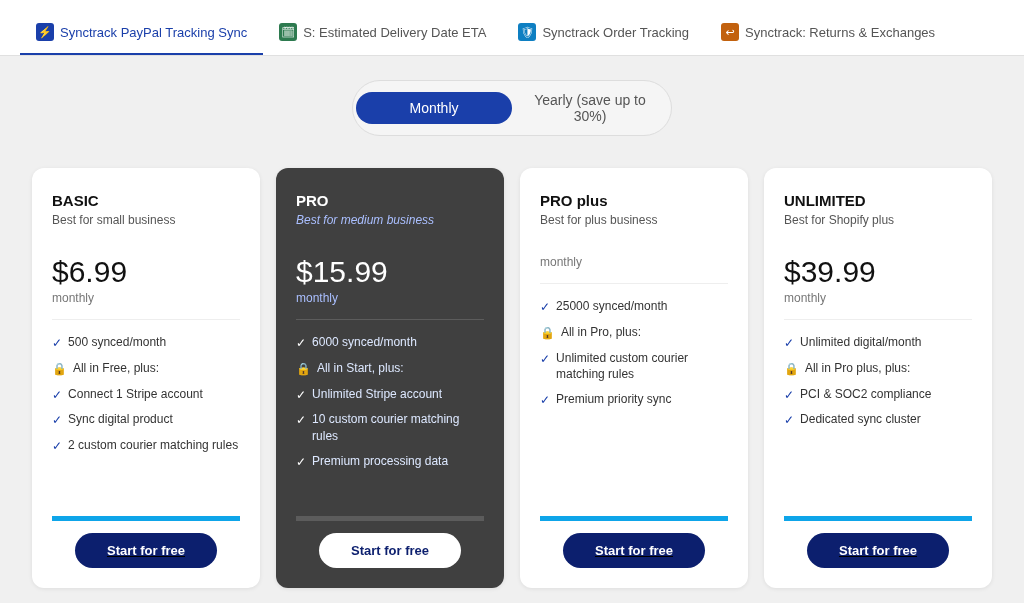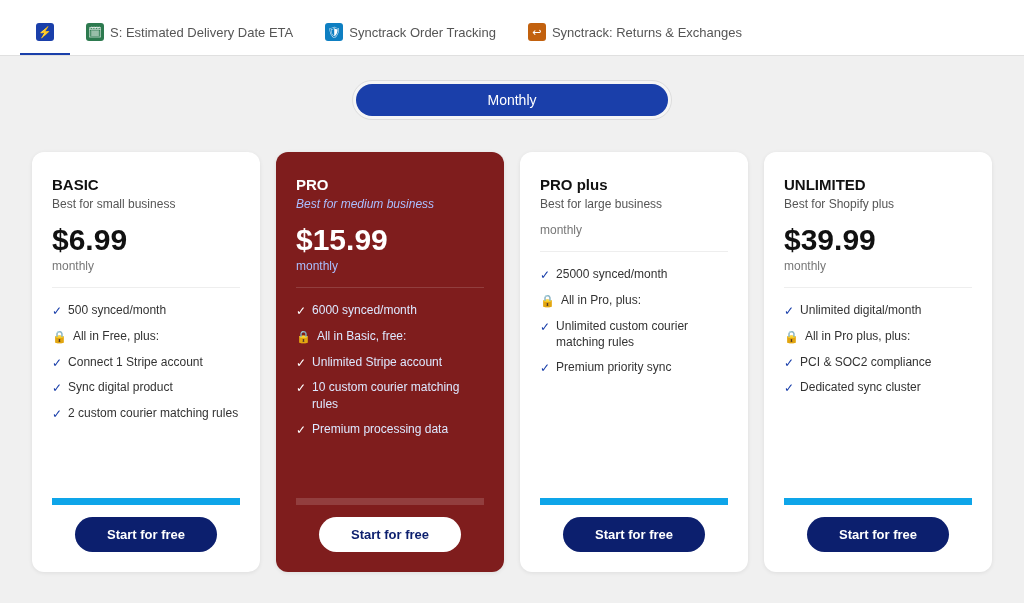--- a/index.html
+++ b/index.html
@@ -97,42 +97,42 @@
       border-radius: 12px;
       padding: 24px 20px 20px;
       width: 228px;
       min-height: 420px;
       display: flex;
       flex-direction: column;
       box-shadow: 0 1px 4px rgba(0,0,0,0.08);
       position: relative;
     }
     .plan-card.featured {
-      background: #7f1d1d;
+      background: #404040;
       color: #fff;
     }
 
     .plan-name {
       font-size: 15px;
       font-weight: 700;
       color: #111;
       margin-bottom: 4px;
     }
     .plan-card.featured .plan-name { color: #fff; }
 
     .plan-tagline {
       font-size: 12px;
       color: #555;
-      margin-bottom: 12px;
+      margin-bottom: 28px;
     }
     .plan-card.featured .plan-tagline { color: #aabfff; font-style: italic; }
 
     .plan-price {
       font-size: 30px;
-      font-weight: 700;
+      font-weight: 400;
       color: #111;
       margin-bottom: 2px;
     }
     .plan-card.featured .plan-price { color: #fff; }
 
     .plan-period {
       font-size: 12px;
       color: #777;
       margin-bottom: 14px;
       padding-bottom: 14px;
@@ -162,23 +162,24 @@
       font-size: 12px;
     }
     .check-blue { color: #1a3faa; }
     .check-white { color: #fff; }
     .shield-blue { color: #1a3faa; }
     .shield-white { color: #7fa0ff; }
 
     .plan-card-footer {
       margin-top: auto;
       padding-top: 12px;
-      border-top: 7px solid #0ea5e9;
+      border-top: 5px solid #0ea5e9;
       display: flex;
       justify-content: center;
+      text-decoration: underline;
     }
     .plan-card.featured .plan-card-footer { border-top-color: rgba(255,255,255,0.15); }
 
     .start-btn {
       background: #0c1f6e;
       color: #fff;
       border: none;
       border-radius: 24px;
       padding: 10px 32px;
       font-size: 13px;
@@ -190,38 +191,40 @@
       background: #fff;
       color: #0c1f6e;
     }
   </style>
 </head>
 <body>
 
 <div class="tabs-bar">
   <div class="tab-item active">
     <span class="tab-icon tab-icon-blue">⚡</span>
+    <span>Synctrack PayPal Tracking Sync</span>
   </div>
   <div class="tab-item">
     <span class="tab-icon tab-icon-green">🗓</span>
     <span>S: Estimated Delivery Date ETA</span>
   </div>
   <div class="tab-item">
     <span class="tab-icon tab-icon-teal">🛡</span>
     <span>Synctrack Order Tracking</span>
   </div>
   <div class="tab-item">
     <span class="tab-icon tab-icon-orange">↩</span>
     <span>Synctrack: Returns &amp; Exchanges</span>
   </div>
 </div>
 
 <div class="billing-toggle-wrapper">
   <div class="billing-toggle">
     <div class="toggle-btn active">Monthly</div>
+    <div class="toggle-btn inactive">Yearly (save up to 30%)</div>
   </div>
 </div>
 
 <div class="plans-container" id="plans-container">
 <div class="plan-card">
     <div class="plan-name">BASIC</div>
     <div class="plan-tagline">Best for small business</div>
     <div class="plan-price">$6.99</div>
     <div class="plan-period">monthly</div>
     <ul class="plan-features">
@@ -255,42 +258,42 @@
     <div class="plan-tagline">Best for medium business</div>
     <div class="plan-price">$15.99</div>
     <div class="plan-period">monthly</div>
     <ul class="plan-features">
       <li>
           <span class="feature-icon check-white">✓</span>
           <span>6000 synced/month</span>
         </li>
         <li>
           <span class="feature-icon shield-white">🔒</span>
-          <span>All in Basic, free:</span>
+          <span>All in Start, plus:</span>
         </li>
         <li>
           <span class="feature-icon check-white">✓</span>
           <span>Unlimited Stripe account</span>
         </li>
         <li>
           <span class="feature-icon check-white">✓</span>
           <span>10 custom courier matching rules</span>
         </li>
         <li>
           <span class="feature-icon check-white">✓</span>
           <span>Premium processing data</span>
         </li>
     </ul>
     <div class="plan-card-footer">
       <button class="start-btn">Start for free</button>
     </div>
   </div>
     <div class="plan-card">
     <div class="plan-name">PRO plus</div>
-    <div class="plan-tagline">Best for large business</div>
+    <div class="plan-tagline">Best for plus business</div>
     <div class="plan-period">monthly</div>
     <ul class="plan-features">
       <li>
           <span class="feature-icon check-blue">✓</span>
           <span>25000 synced/month</span>
         </li>
         <li>
           <span class="feature-icon shield-blue">🔒</span>
           <span>All in Pro, plus:</span>
         </li>

